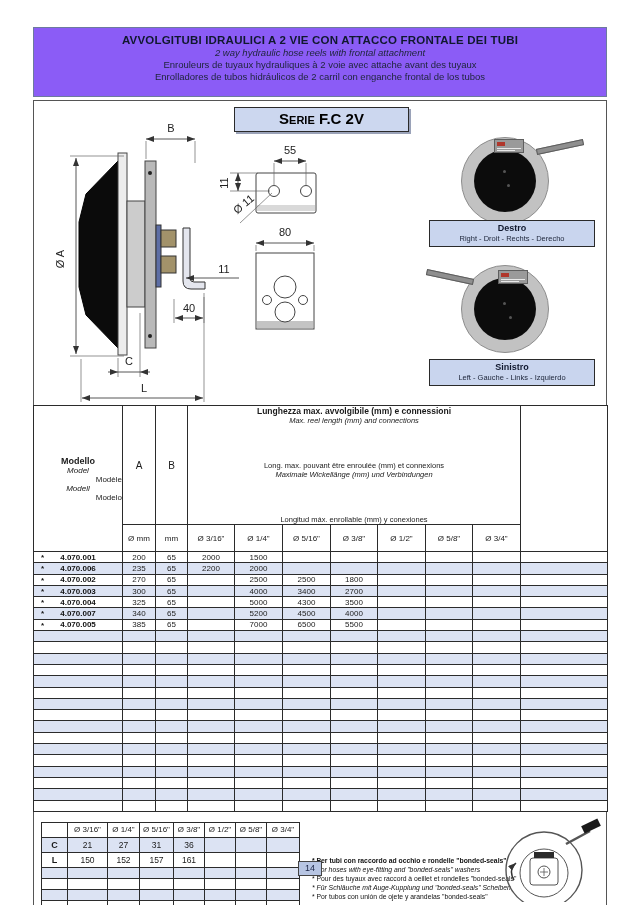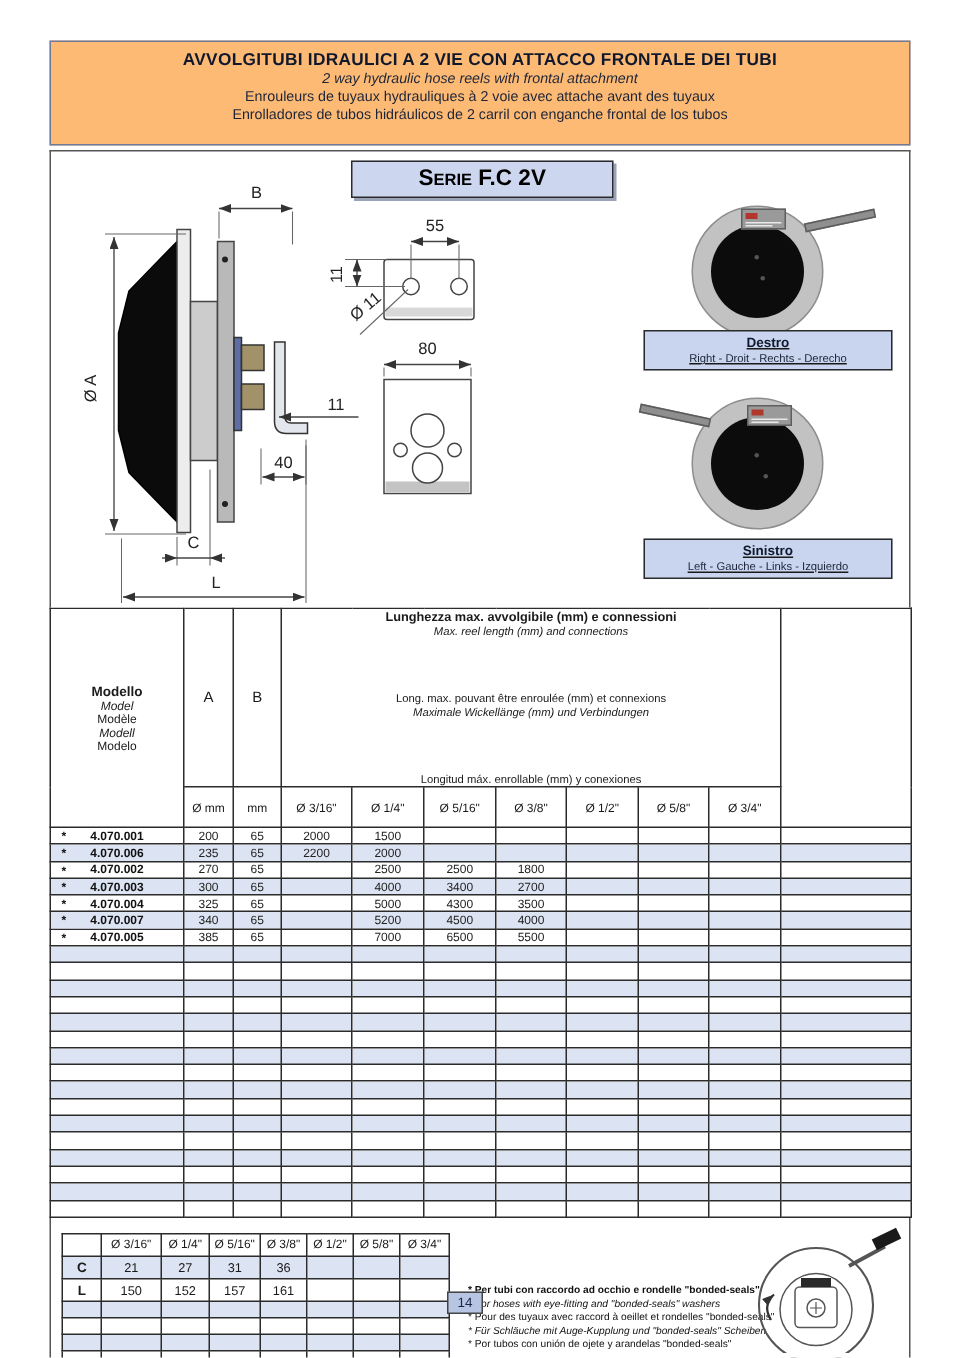--- a/index.html
+++ b/index.html
@@ -1,20 +1,20 @@
 <!DOCTYPE html>
 <html><head>
 <meta charset="utf-8">
 <style>
   html,body{margin:0;padding:0;background:#fff;}
   body{width:640px;height:905px;position:relative;font-family:"Liberation Sans",sans-serif;color:#1a1a1a;overflow:hidden;}
 
   
   #header-band{position:absolute;left:33px;top:27px;width:574px;height:70px;
-    background:#fdba74;border:1px solid #6d7globe;border:1px solid #6d7a9e;box-sizing:border-box;text-align:center;}
+    background:#8b5cf6;border:1px solid #6d7globe;border:1px solid #6d7a9e;box-sizing:border-box;text-align:center;}
   #header-band .t1{font-size:11.5px;font-weight:bold;color:#10182e;margin-top:6px;letter-spacing:.2px;}
   #header-band .t2{font-size:9.5px;font-style:italic;color:#1c2438;margin-top:1px;}
   #header-band .t3{font-size:9.5px;color:#1c2438;margin-top:1px;}
   #header-band .t4{font-size:9.5px;font-style:italic;color:#1c2438;margin-top:1px;}
   #header-band .t5{font-size:9.5px;color:#1c2438;margin-top:1px;}
 
   
   #frame{position:absolute;left:33px;top:100px;width:574px;}
   #draw-area{position:relative;height:305px;border:1px solid #555;border-bottom:none;box-sizing:border-box;background:#fff;}
 
@@ -30,34 +30,34 @@
   .photo{position:absolute;width:86px;height:86px;border-radius:50%;background:#c2c2c2;border:1px solid #8d8d8d;}
   .photo .inner{position:absolute;left:12px;top:12px;right:12px;bottom:12px;border-radius:50%;background:#0c0c0c;}
   .photo .dot{position:absolute;width:3px;height:3px;border-radius:50%;background:#555;}
   .photo .chip{position:absolute;width:30px;height:14px;background:#9a9a9a;border:1px solid #5f5f5f;box-sizing:border-box;}
   .photo .chip .r{position:absolute;left:2px;top:2px;width:8px;height:4px;background:#b0372c;}
   .photo .chip .l1{position:absolute;left:2px;top:8px;width:24px;height:1px;background:#e8e8e8;}
   .photo .chip .l2{position:absolute;left:2px;top:10px;width:18px;height:1px;background:#e8e8e8;}
   .hose{position:absolute;width:46px;height:4px;background:#8f8f8f;border:1px solid #5d5d5d;}
 
   .caption{position:absolute;width:166px;height:27px;background:#c9d5ee;border:1px solid #2a2a2a;
-    box-sizing:border-box;text-align:center;text-decoration:underline;}
+    box-sizing:border-box;text-align:center;}
   .caption .ct{font-size:9px;font-weight:bold;color:#10182e;margin-top:2px;}
   .caption .cs{font-size:7.5px;color:#1c2438;margin-top:1px;}
 
   
   table{border-collapse:collapse;table-layout:fixed;}
   #main-table{width:574px;border:1.5px solid #222;}
   #main-table th,#main-table td{border:1px solid #2b2b2b;padding:0;overflow:hidden;white-space:nowrap;}
   #main-table thead .r1{height:52px;}
   #main-table thead .r2{height:27px;}
   #main-table th{font-weight:normal;background:#fff;vertical-align:middle;text-align:center;}
   .mh1{font-size:9px;font-weight:bold;}
   .mh2{font-size:8px;font-style:italic;}
-  .mh3{font-size:8px;}
+  .mh3{font-size:8px;text-align:right;}
   .sp1{font-size:8.5px;font-weight:bold;}
   .sp2{font-size:7.5px;font-style:italic;}
   .sp3{font-size:7.5px;margin-top:36px;}
   .ab{font-size:10px;font-weight:bold;}
   .sub{font-size:8px;}
   .size-th{font-size:8px;}
   #main-table tbody tr{height:11.3px;}
   #main-table tbody td{font-size:8px;text-align:center;color:#222;}
   #main-table td.model-cell{position:relative;font-weight:bold;color:#111;}
   #main-table td.model-cell .star{position:absolute;left:7px;top:1px;font-weight:bold;}

